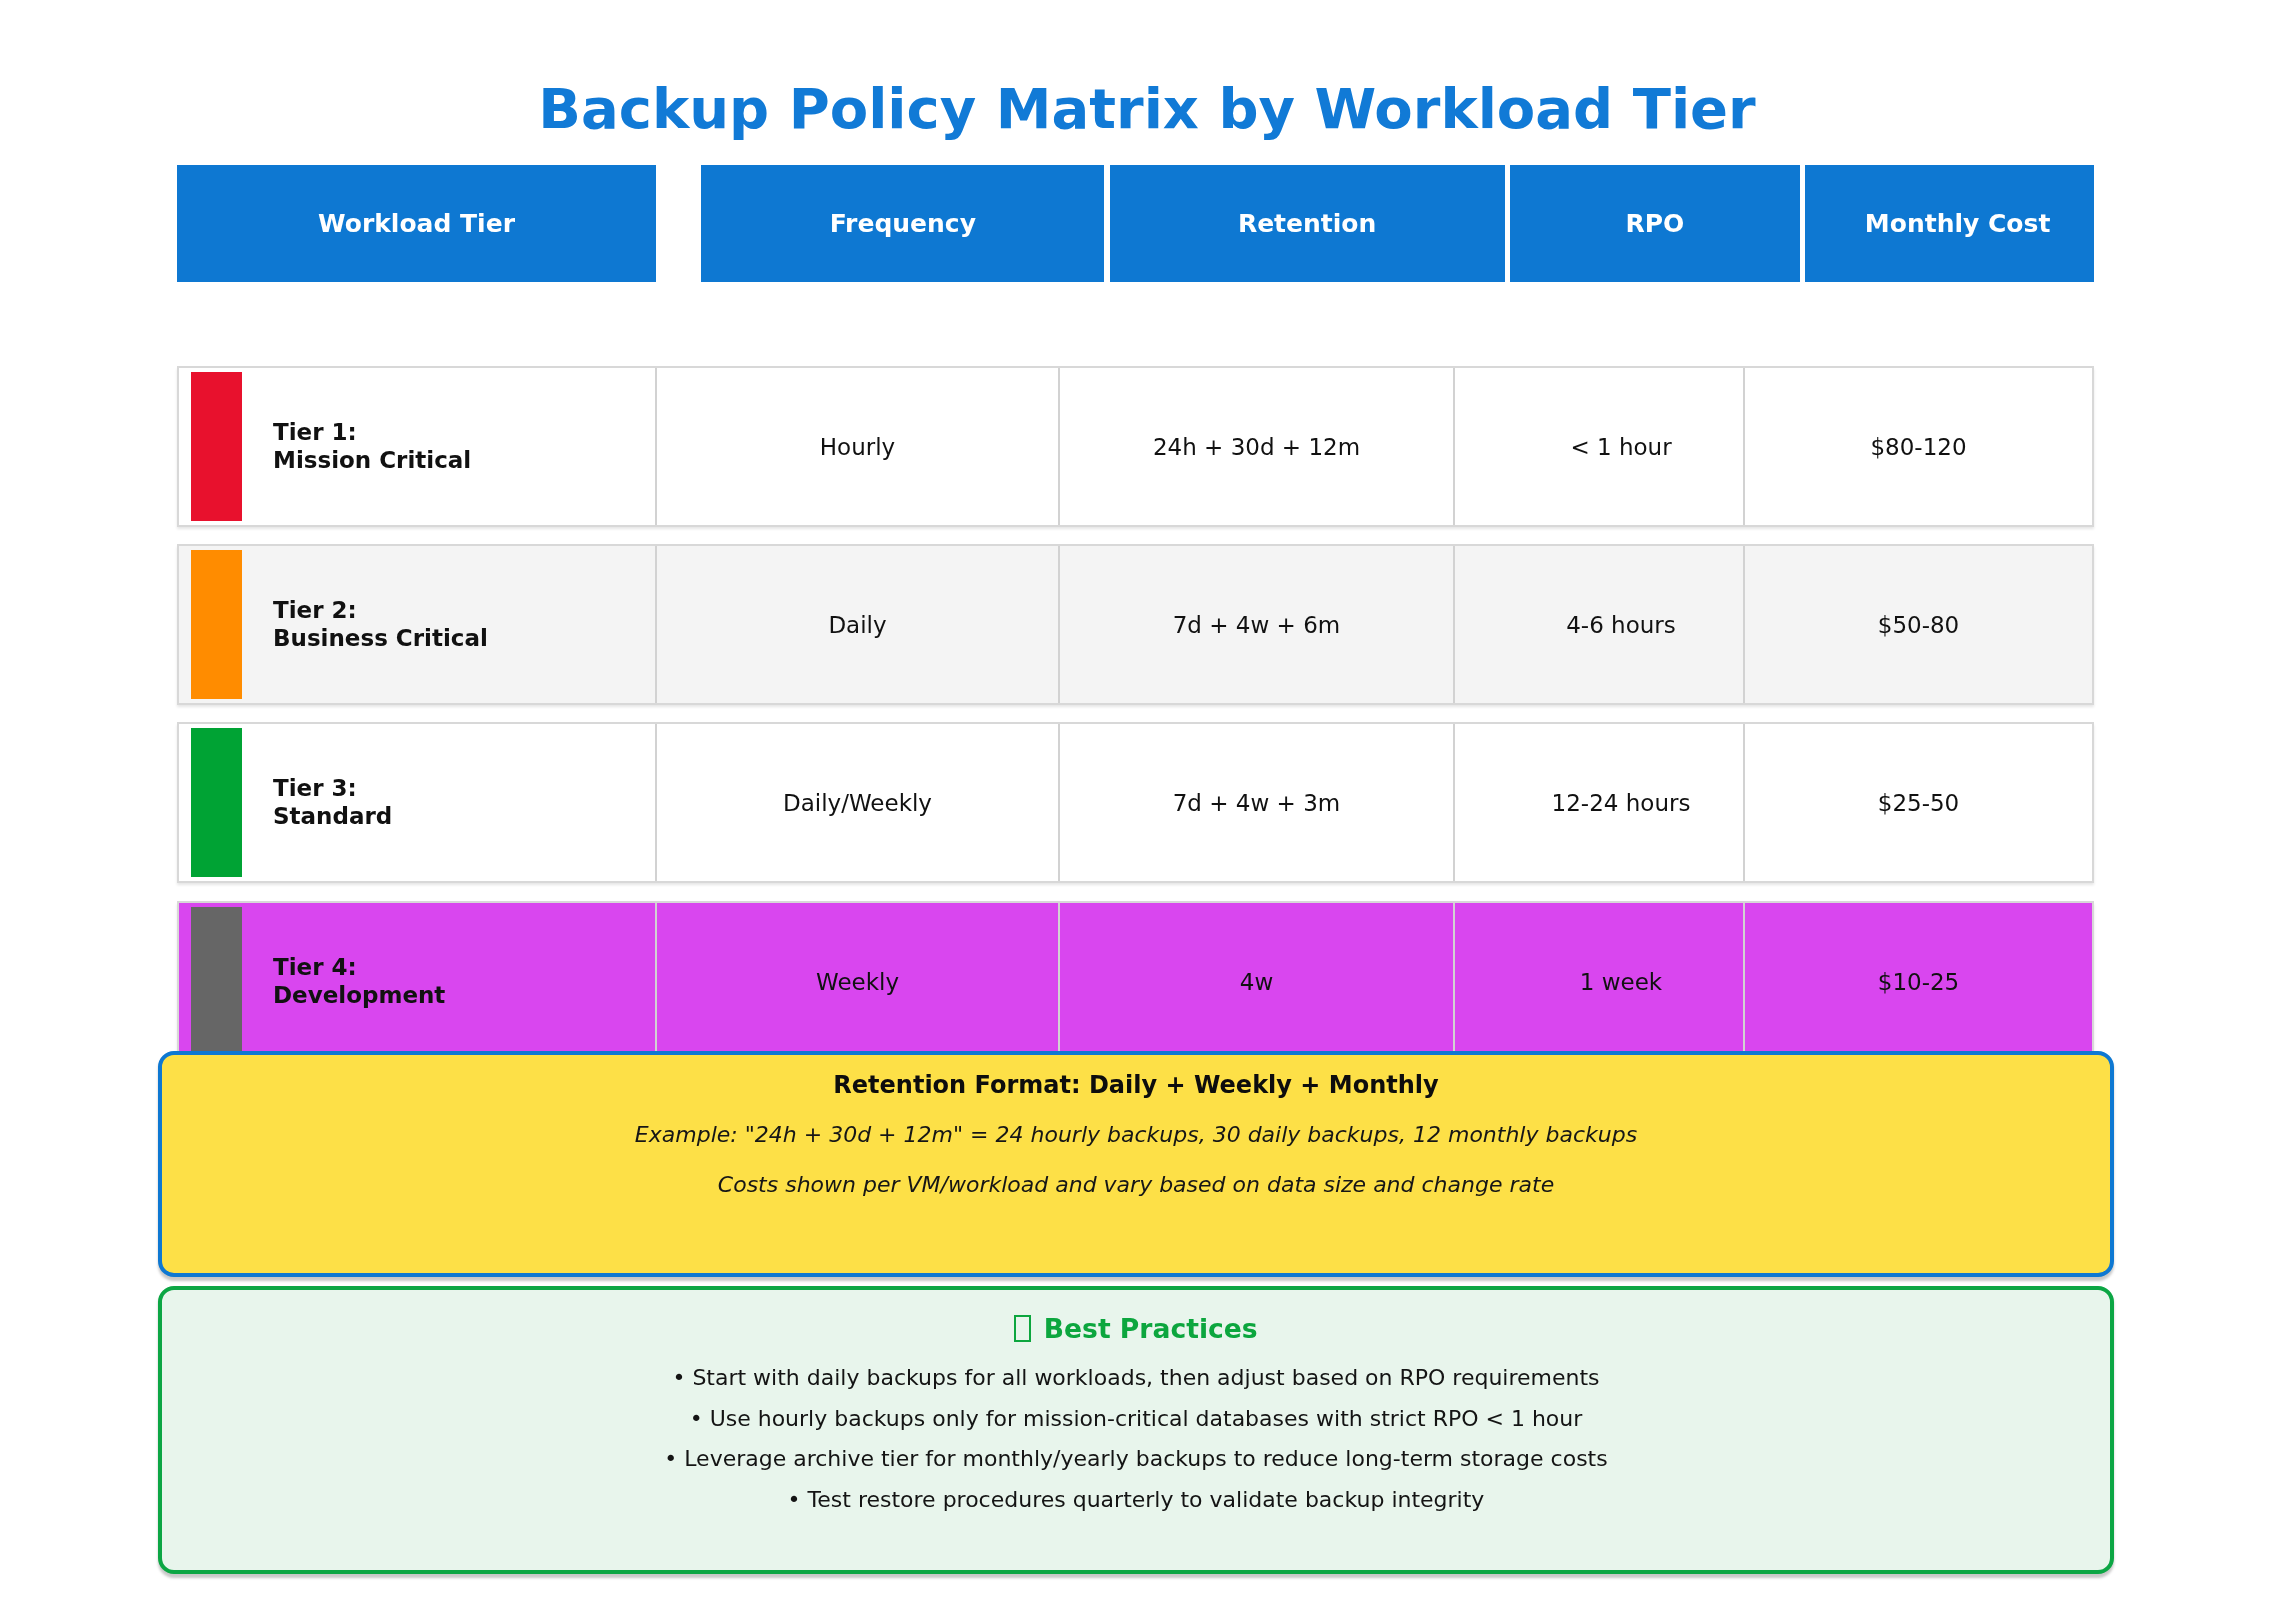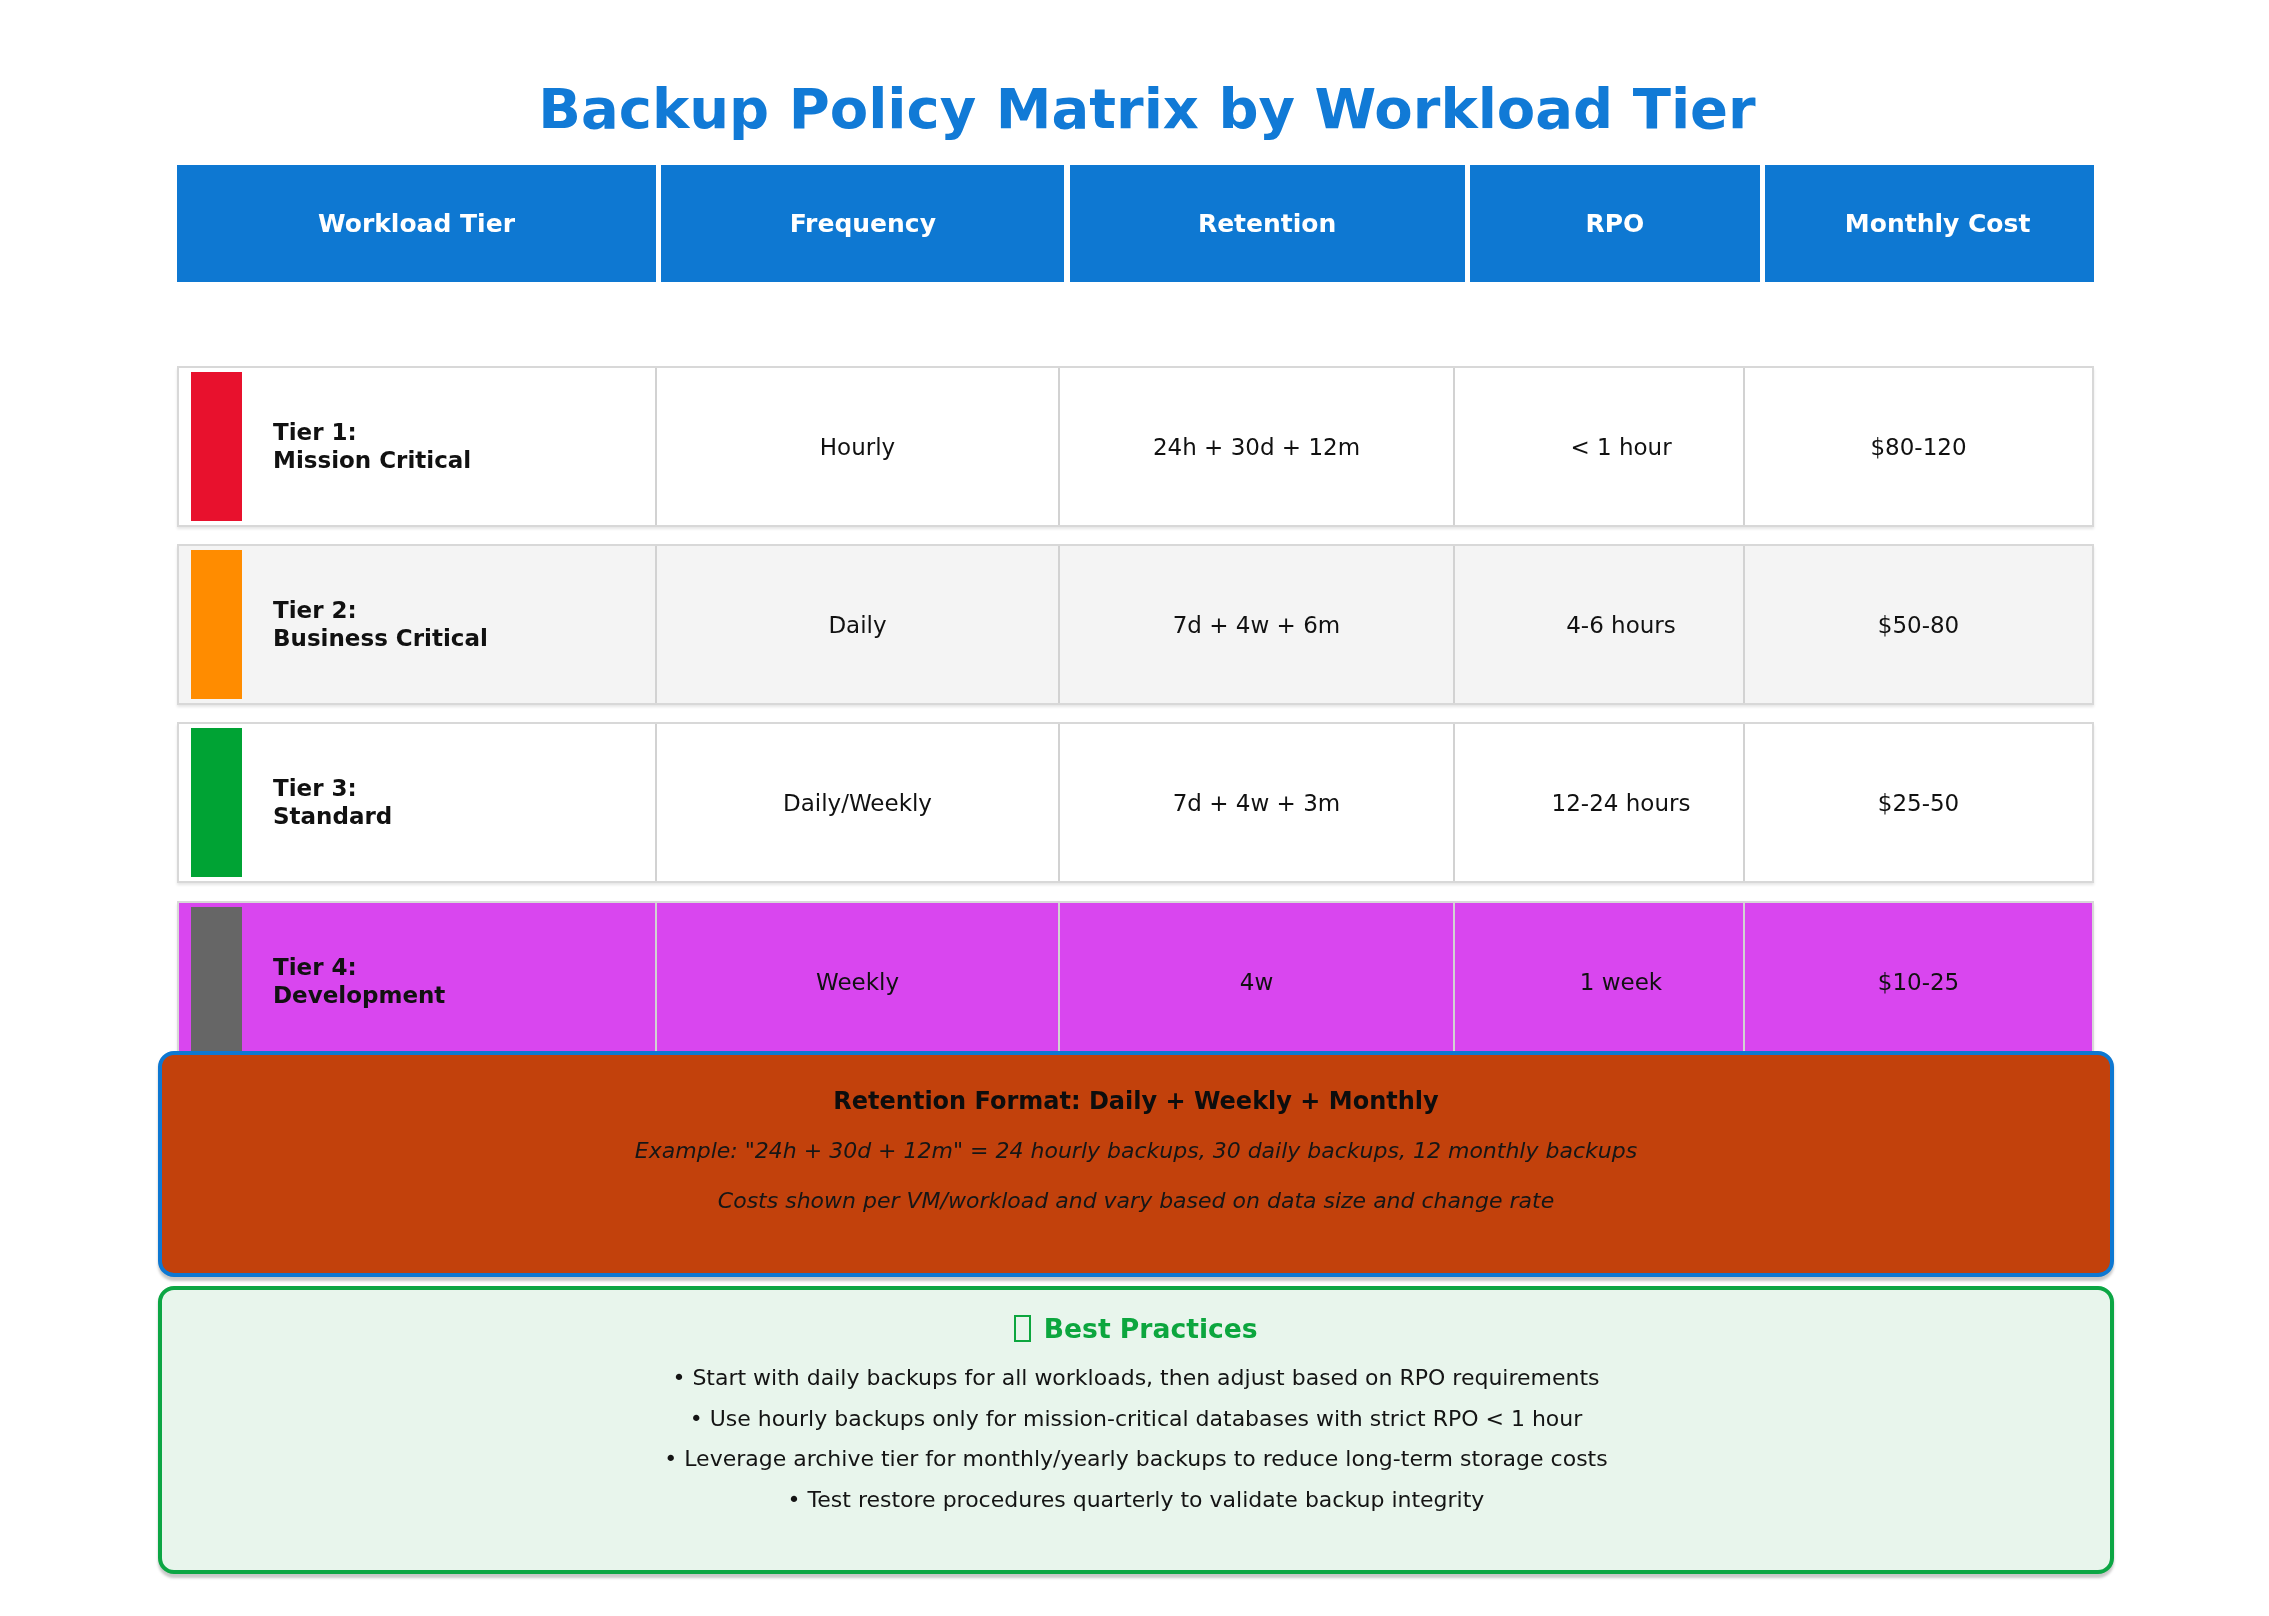--- a/index.html
+++ b/index.html
@@ -35,21 +35,21 @@
     background: #0e78d2;
     color: #ffffff;
     font-weight: bold;
     font-size: 25px;
     display: flex;
     align-items: center;
     justify-content: center;
     text-align: center;
   }
   .hc1 { flex: 0 0 479px; }
-  .hc2 { flex: 0 0 403px; }
+  .hc2 { flex: 0 0 403px; margin-left: 40px; }
   .hc3 { flex: 0 0 395px; }
   .hc4 { flex: 0 0 290px; }
   .hc5 { flex: 1 1 auto; padding-left: 16px; }
   
   .tier-row {
     position: absolute;
     left: 177px;
     width: 1917px; height: 161px;
     border: 2.7px solid #d8d8d8;
     box-shadow: 0 2.7px 2.7px rgba(0,0,0,0.10);
@@ -89,24 +89,24 @@
   
   .note-box {
     position: absolute;
     left: 158px;
     width: 1956px;
     border-radius: 16px;
     text-align: center;
   }
   .retention-box {
     top: 1051px; height: 226px;
-    background: #c2410c;
+    background: #fde047;
     border: 4.4px solid #0e78d2;
     box-shadow: 0 3.5px 2.7px rgba(0,0,0,0.22);
-    padding-top: 32px;
+    padding-top: 16px;
   }
   .retention-heading { font-size: 24px; font-weight: bold; margin-bottom: 23px; color: #0d0d0d; }
   .retention-line { font-size: 22px; font-style: italic; margin-bottom: 25px; color: #161616; }
   .practices-box {
     top: 1286px; height: 288px;
     background: #e8f5ec;
     border: 4.4px solid #0ca644;
     box-shadow: 0 3.5px 2.7px rgba(0,0,0,0.22);
     padding-top: 23px;
   }

